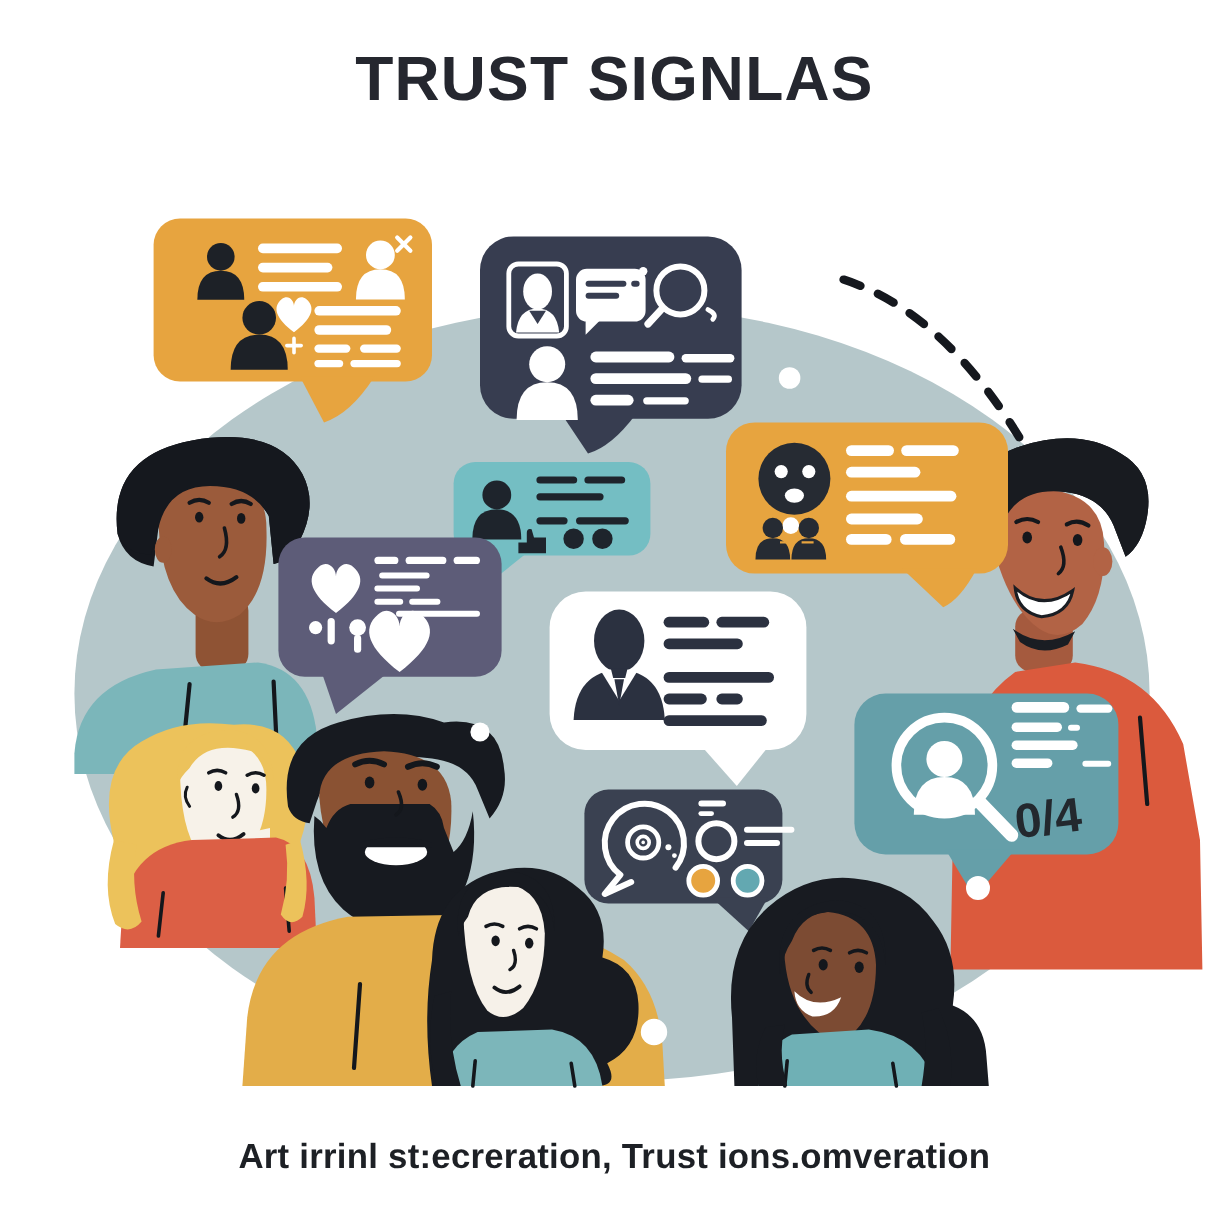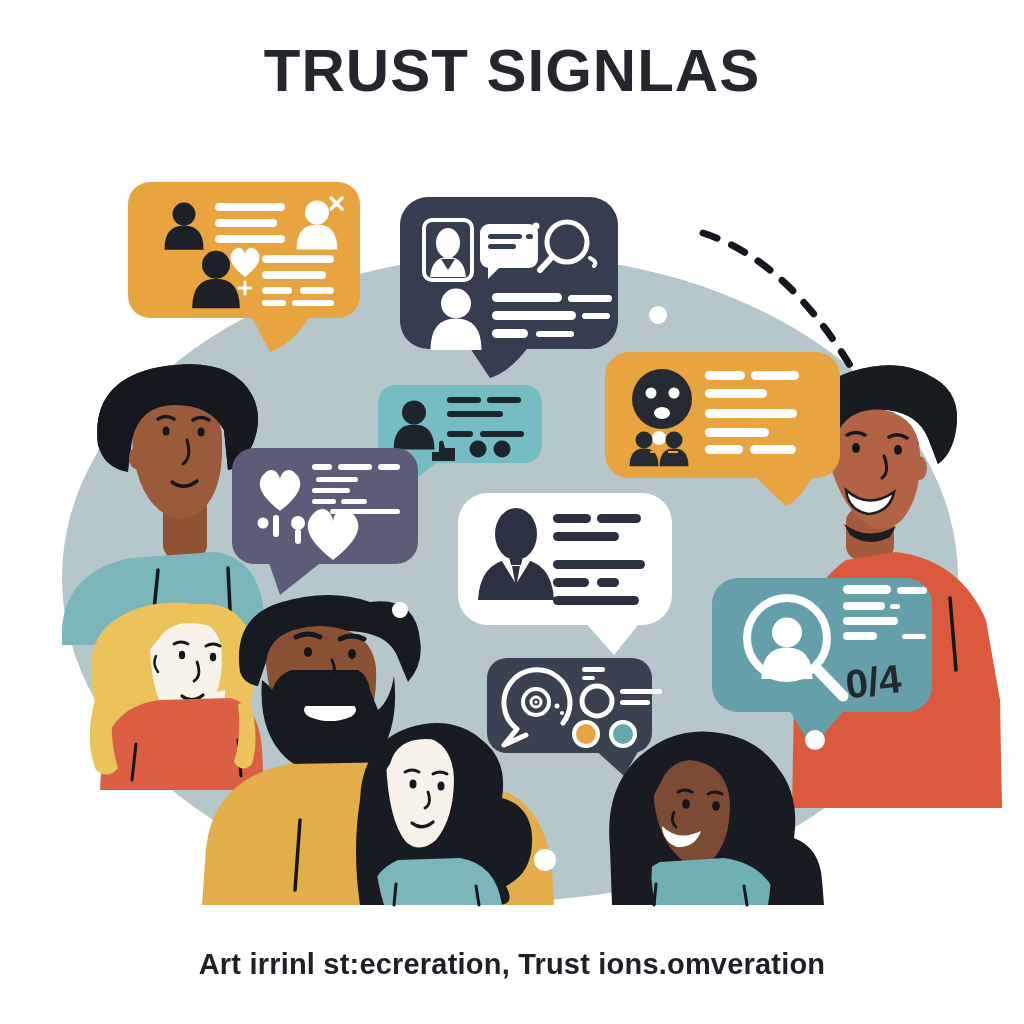--- a/index.html
+++ b/index.html
@@ -2,21 +2,21 @@
 <html><head>
 <meta charset="utf-8">
 <style>
   html,body{margin:0;padding:0;background:#ffffff;}
   .canvas{
     position:relative;width:1024px;height:1024px;background:#ffffff;overflow:hidden;
     font-family:"Liberation Sans", sans-serif;
   }
   .title{
     position:absolute;top:36px;left:0;width:1024px;text-align:center;
-    font-size:60px;font-weight:700;letter-spacing:1px;color:#25272f;
+    font-size:52px;font-weight:700;letter-spacing:1px;color:#25272f;
   }
   .caption{
     position:absolute;top:948px;left:0;width:1024px;text-align:center;
     font-size:29px;font-weight:700;letter-spacing:0.2px;color:#1d2025;
   }
   svg{position:absolute;top:0;left:0;}
 </style>
 </head>
 <body>
 

